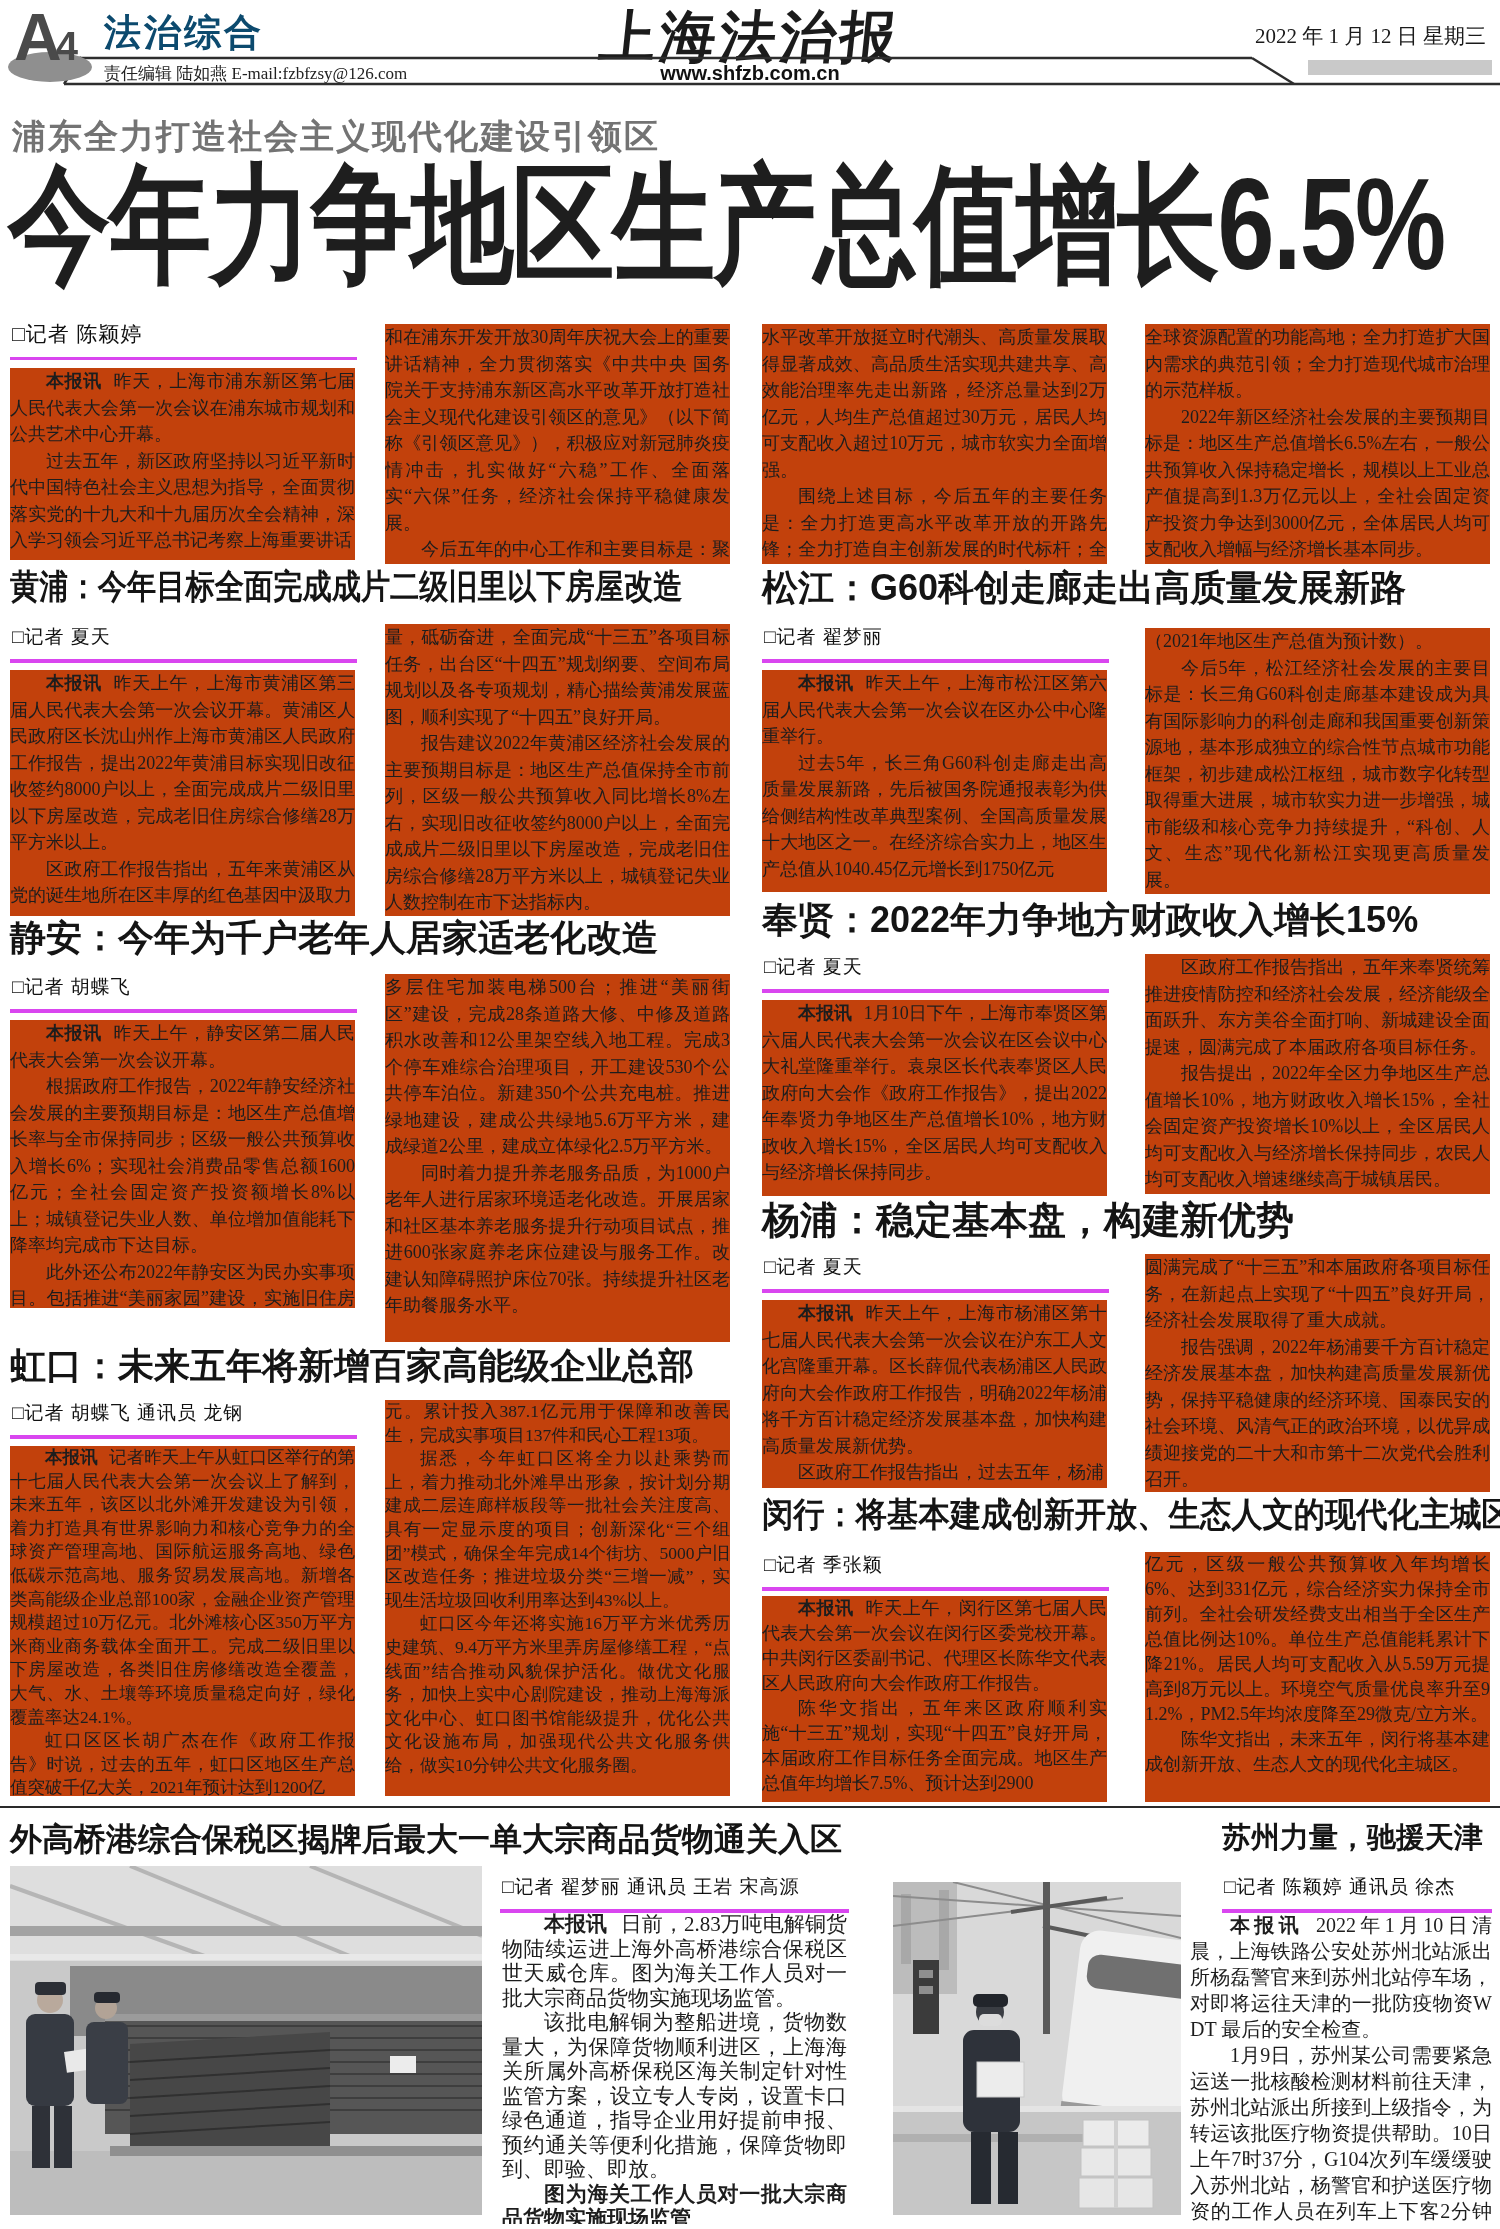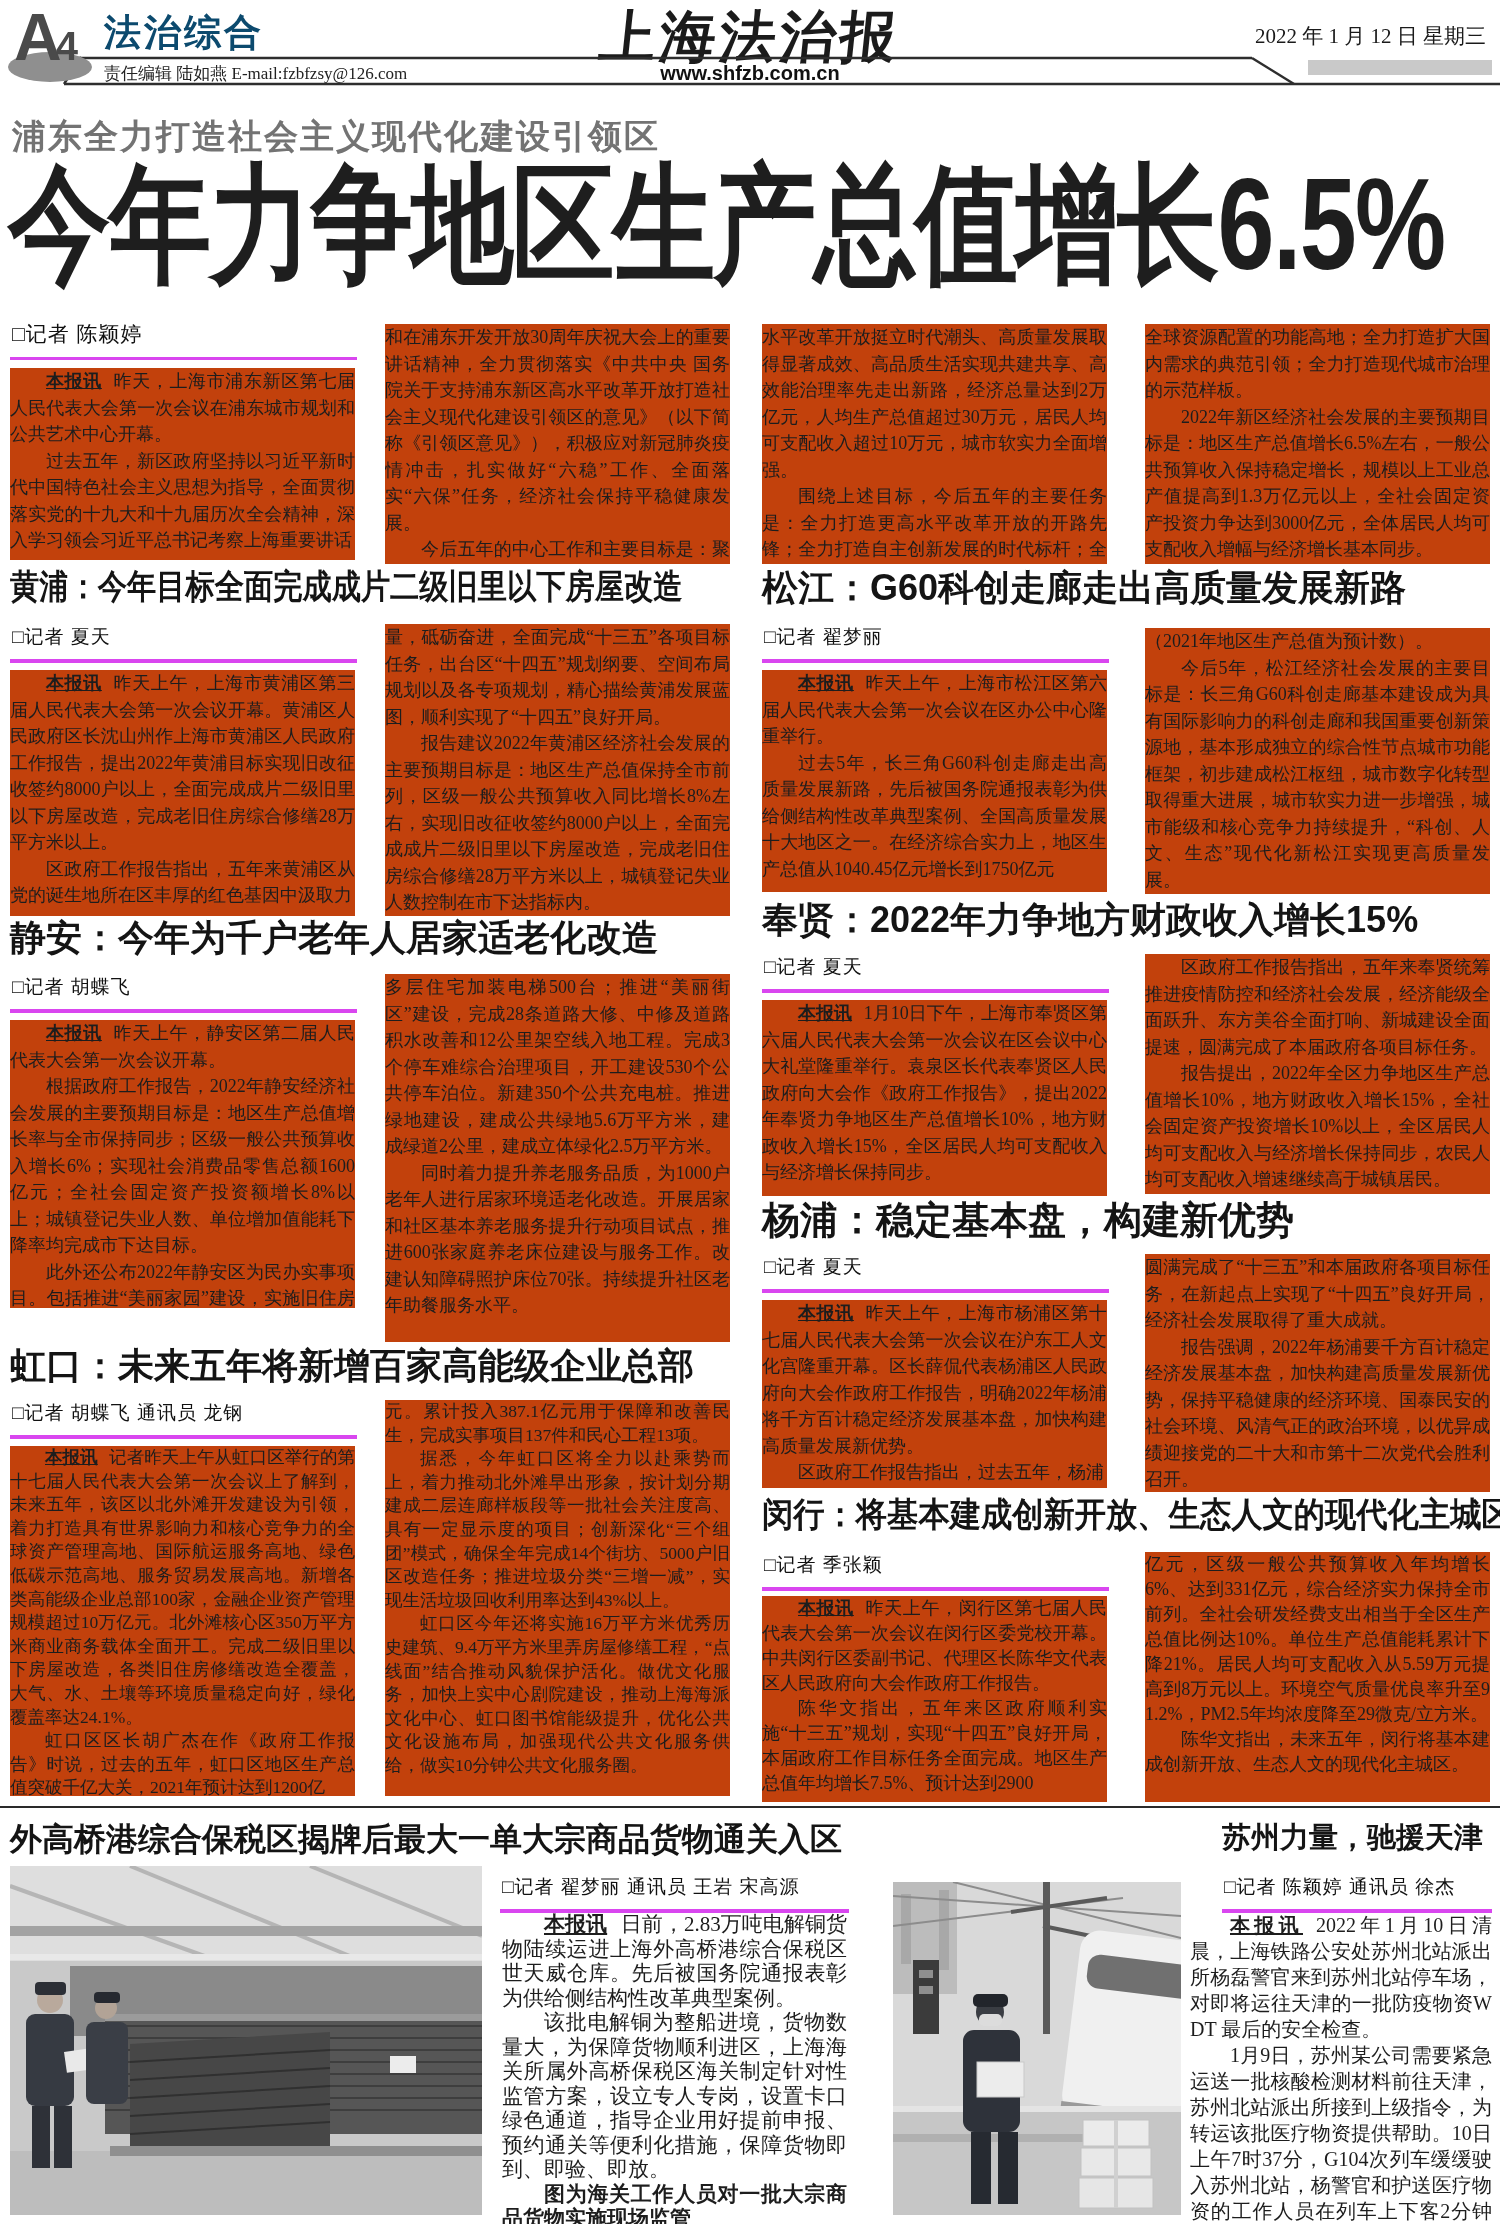--- a/index.html
+++ b/index.html
@@ -22,21 +22,21 @@
              white-space:nowrap;transform:scale(.84,1.06);transform-origin:left top;letter-spacing:-2px;}
   .byline{font-family:"Liberation Sans","DejaVu Sans",sans-serif;font-size:19px;color:#111;background:#fff;
           padding:2px 0 9px 2px;border-bottom:4px solid #d946ef;letter-spacing:1px;}
   .byline.big{font-size:21px;border-bottom-width:3px;}
   
   .col{font-size:18px;line-height:26.5px;text-align:justify;word-break:break-all;overflow:hidden;background:#c2410c;}
   .col p{margin:0;text-indent:2em;}
   .col p.cont{text-indent:0;}
   .col.tight{font-size:17.5px;line-height:23.6px;}
   .col.mh{line-height:25px;}
-  .lede{font-family:"Liberation Sans","DejaVu Sans",sans-serif;font-weight:700;margin-right:.65em;text-decoration:underline;}
+  .lede{font-family:"Liberation Sans","DejaVu Sans",sans-serif;font-weight:700;margin-right:.65em;}
   
   .sec-head{font-family:"Liberation Sans","DejaVu Sans",sans-serif;font-weight:900;color:#141414;
             white-space:nowrap;background:#fff;transform-origin:left top;line-height:1.2;}
   
   .sep{background:#2a2a2a;}
   .bot-text{font-size:21px;line-height:24.5px;text-align:justify;word-break:break-all;overflow:hidden;}
   .bot-text p{margin:0;text-indent:2em;}
   .bot-text p.caption{font-family:"Liberation Sans","DejaVu Sans",sans-serif;font-weight:700;text-indent:2em;}
   .sz-text{font-size:20px;line-height:26px;}
   .photo{background:#cfcfcf;overflow:hidden;}
@@ -207,21 +207,21 @@
       <rect x="54" y="186" width="28" height="21" fill="#e9e9e9" transform="rotate(-8 54 186)"></rect>
       <rect x="22" y="240" width="18" height="62" fill="#2e3138"></rect>
       <rect x="44" y="240" width="18" height="62" fill="#2e3138"></rect>
       <circle cx="96" cy="142" r="11" fill="#b2a396"></circle>
       <rect x="84" y="126" width="26" height="11" rx="4" fill="#262930"></rect>
       <rect x="76" y="156" width="42" height="82" rx="8" fill="#3a3e46"></rect>
     </svg>
   </div>
 
   <div class="abs bot-text" style="left:502px;top:1912px;width:345px;height:312px;">
-    <p><b class="lede">本报讯</b><span>日前，2.83万吨电解铜货物陆续运进上海外高桥港综合保税区世天威仓库。先后被国务院通报表彰为供给侧结构性改革典型案例。</span></p>
+    <p><b class="lede">本报讯</b><span>日前，2.83万吨电解铜货物陆续运进上海外高桥港综合保税区世天威仓库。图为海关工作人员对一批大宗商品货物实施现场监管。</span></p>
     <p>该批电解铜为整船进境，货物数量大，为保障货物顺利进区，上海海关所属外高桥保税区海关制定针对性监管方案，设立专人专岗，设置卡口绿色通道，指导企业用好提前申报、预约通关等便利化措施，保障货物即到、即验、即放。</p>
     <p class="caption">图为海关工作人员对一批大宗商品货物实施现场监管</p>
 
   </div>
 
   <div class="abs photo" style="left:893px;top:1882px;width:288px;height:333px;">
     <svg viewBox="0 0 288 333" width="288" height="333">
       <rect width="288" height="333" fill="#d9d9d9"></rect>
       <rect x="0" y="0" width="64" height="112" fill="#bcbcbc"></rect>
       <rect x="8" y="12" width="10" height="70" fill="#a8a8a8"></rect>

